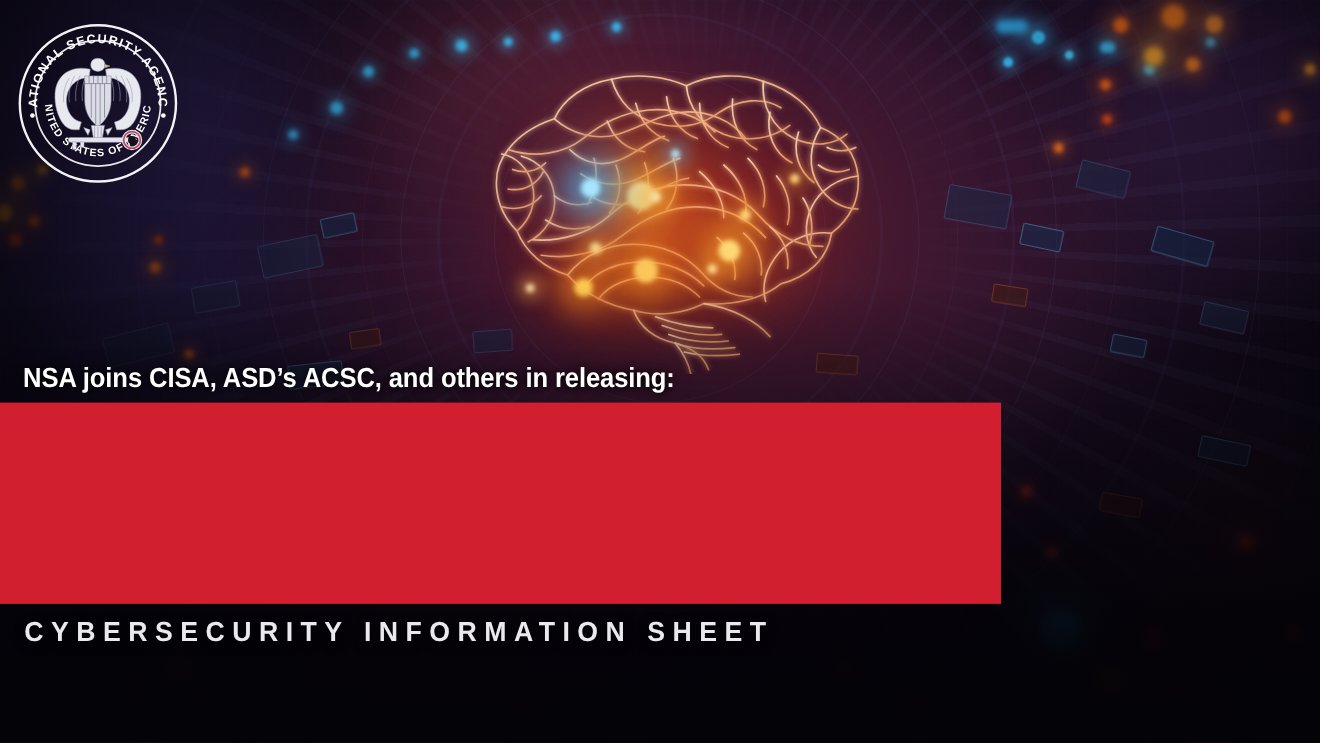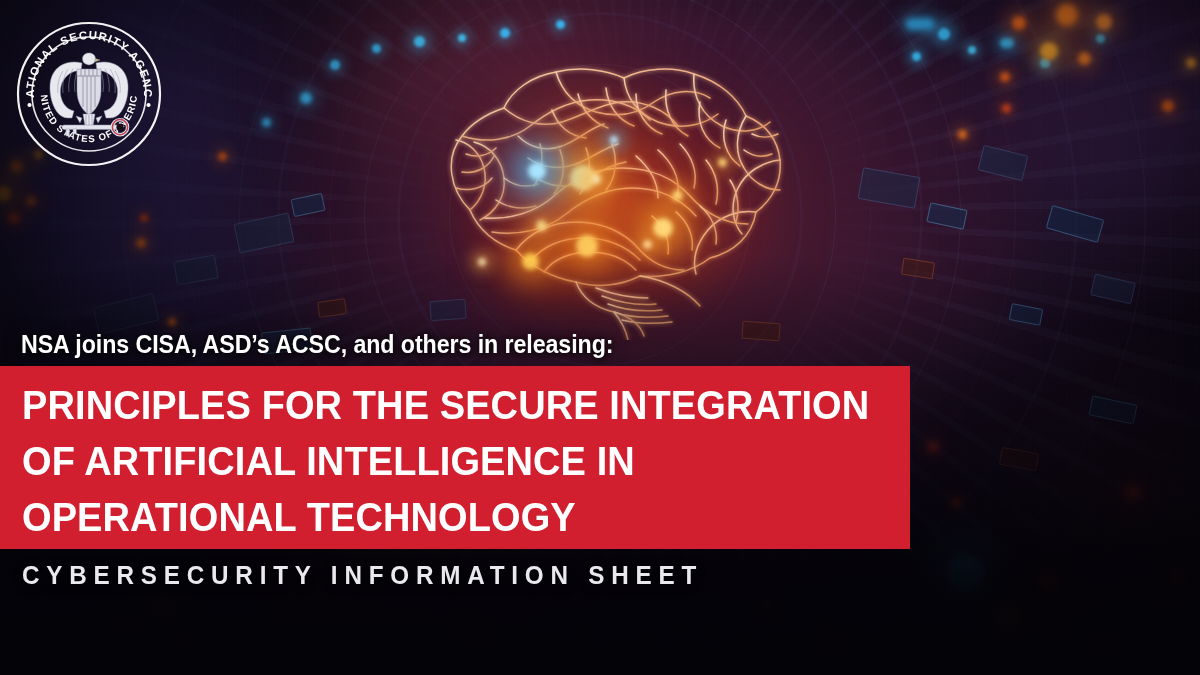--- a/index.html
+++ b/index.html
@@ -484,21 +484,16 @@
       <circle cx="106" cy="108.2" r="7.6" fill="none" stroke="#e4e4ee" stroke-width="3.4"></circle>
       <circle cx="106" cy="108.2" r="7.6" fill="none" stroke="#b8283a" stroke-width="1.5" opacity=".85"></circle>
       <circle cx="106" cy="108.2" r="3.6" fill="#1a0d16"></circle>
     </g>
   </svg>
 
   <div class="kicker">NSA joins CISA, ASD’s ACSC, and others in releasing:</div>
 
   <div class="redblock"></div>
 
-  <div class="headline">
-    <span class="hl">PRINCIPLES FOR THE SECURE INTEGRATION</span>
-    <span class="hl">OF ARTIFICIAL INTELLIGENCE IN</span>
-    <span class="hl">OPERATIONAL TECHNOLOGY</span>
-  </div>
 
   <div class="subhead">CYBERSECURITY INFORMATION SHEET</div>
 
 </div>
 
 </body></html>

